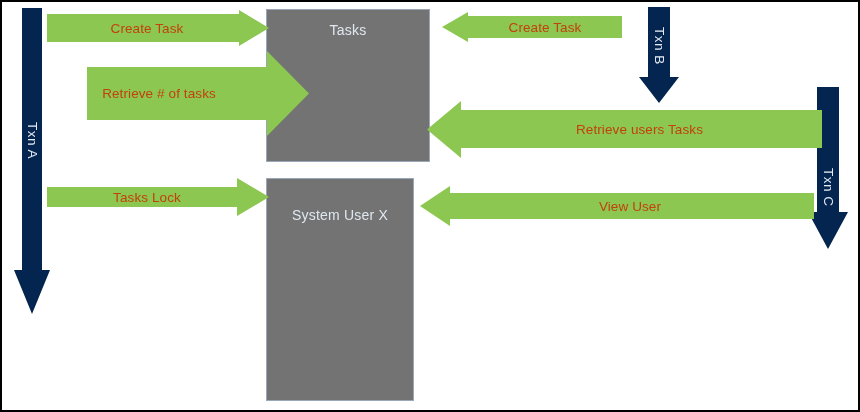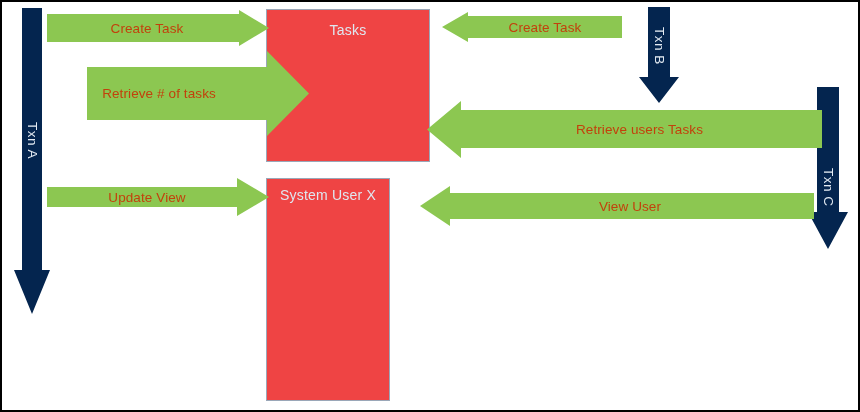--- a/index.html
+++ b/index.html
@@ -12,21 +12,21 @@
     width: 860px;
     height: 412px;
     background: #ffffff;
     border: 2px solid #000000;
     box-sizing: border-box;
     overflow: hidden;
     font-family: "Liberation Sans", sans-serif;
   }
   .node-box {
     position: absolute;
-    background: #ef4444;
+    background: #737373;
     border: 1px solid #9aa7b8;
     box-sizing: border-box;
     color: #e8eef5;
     font-size: 14px;
     text-align: center;
     padding-top: 12px;
   }
   .node-label {
     display: block;
     color: #dfe7f0;
@@ -103,21 +103,21 @@
     </svg>
     <div class="vcap">
         <span>Txn C</span>
       </div>
   </div>
 
   <div class="node-box" style="left:264px; top:7px; width:164px; height:153px;">
     <span class="node-label">Tasks</span>
   </div>
 
-  <div class="node-box" style="left:264px; top:176px; width:124px; height:223px; padding-top:8px;">
+  <div class="node-box" style="left:264px; top:176px; width:148px; height:223px; padding-top:28px;">
     <span class="node-label">System User X</span>
   </div>
 
   <div class="harrow right" style="left:45px; top:8px; width:222px; height:36px;">
     <svg width="222" height="36" viewBox="0 0 222 36" xmlns="http://www.w3.org/2000/svg">
       <polygon points="0,4 192,4 192,0 222,18 192,36 192,32 0,32" fill="#8cc751"></polygon>
     </svg>
     <div class="cap">
         <span>Create Task</span>
       </div>
@@ -148,21 +148,21 @@
     <div class="cap" style="padding-left:30px;">
         <span>Retrieve users Tasks</span>
       </div>
   </div>
 
   <div class="harrow right" style="left:45px; top:176px; width:222px; height:38px;">
     <svg width="222" height="38" viewBox="0 0 222 38" xmlns="http://www.w3.org/2000/svg">
       <polygon points="0,9 190,9 190,0 222,19 190,38 190,29 0,29" fill="#8cc751"></polygon>
     </svg>
     <div class="cap">
-        <span>Update View</span>
+        <span>Tasks Lock</span>
       </div>
   </div>
 
 
   <div class="harrow left" style="left:418px; top:184px; width:394px; height:40px;">
     <svg width="394" height="40" viewBox="0 0 394 40" xmlns="http://www.w3.org/2000/svg">
       <polygon points="0,20 30,0 30,7 394,7 394,33 30,33 30,40" fill="#8cc751"></polygon>
     </svg>
     <div class="cap" style="padding-left:26px;">
         <span>View User</span>

